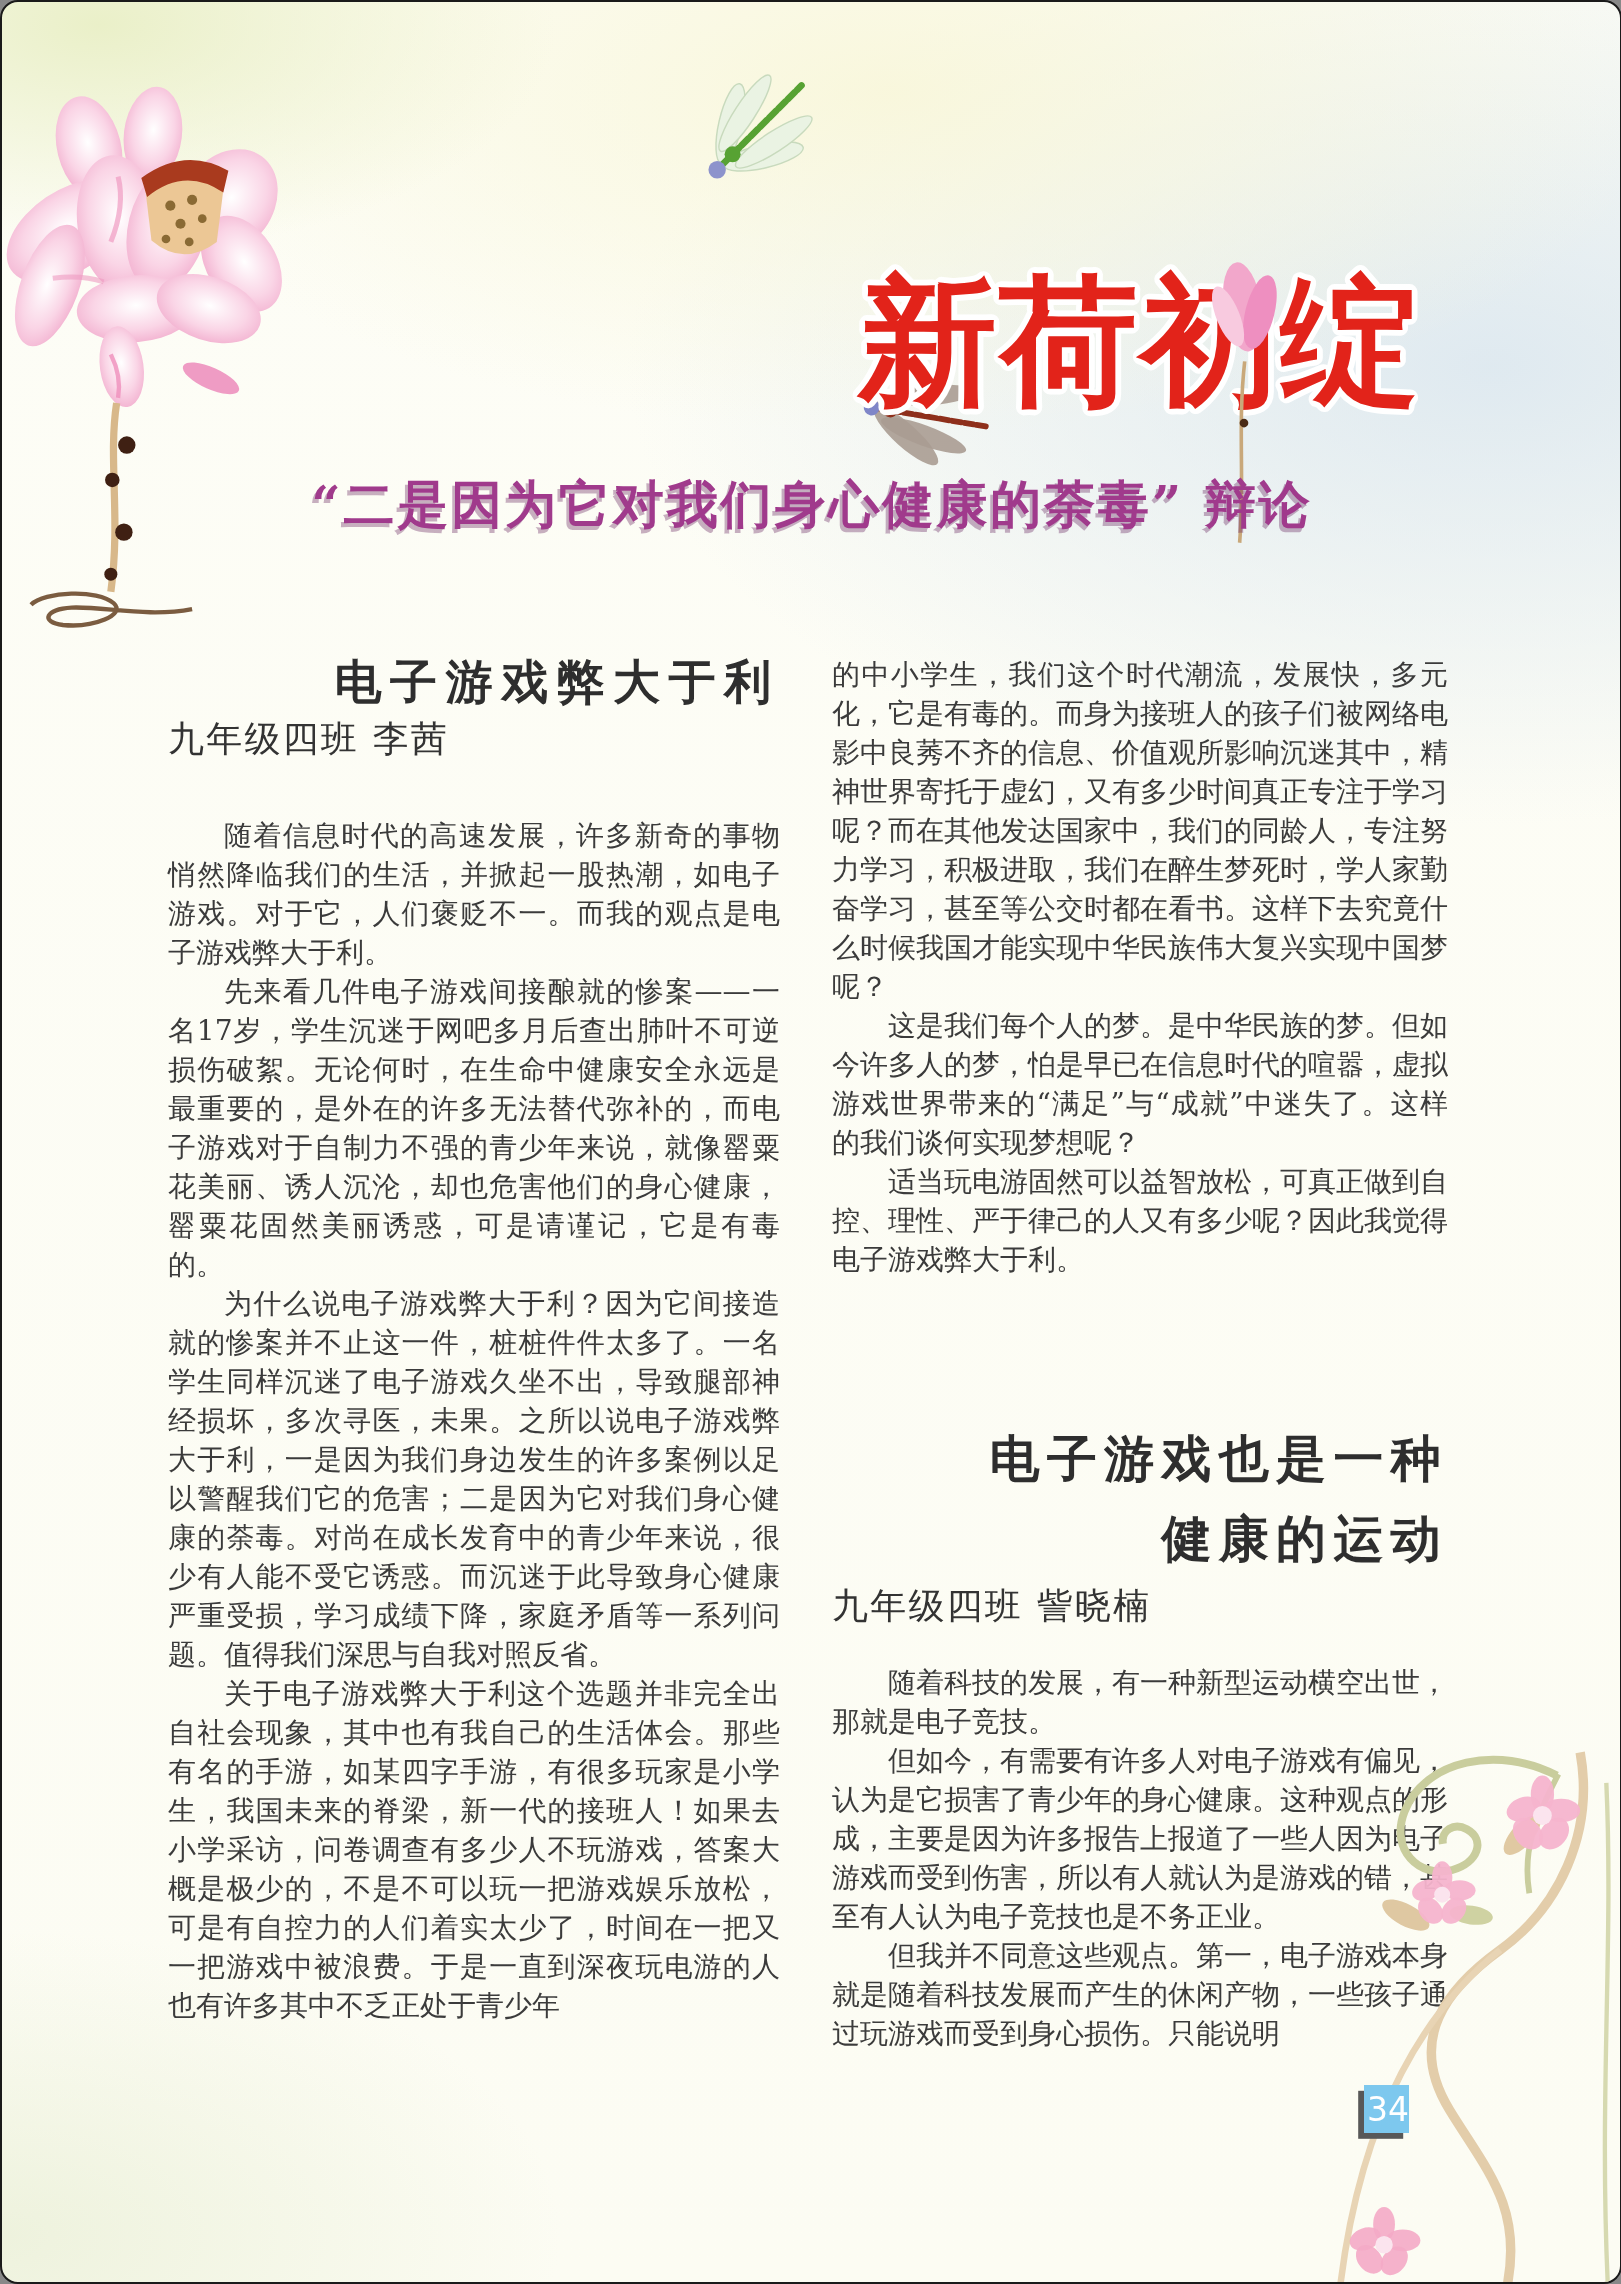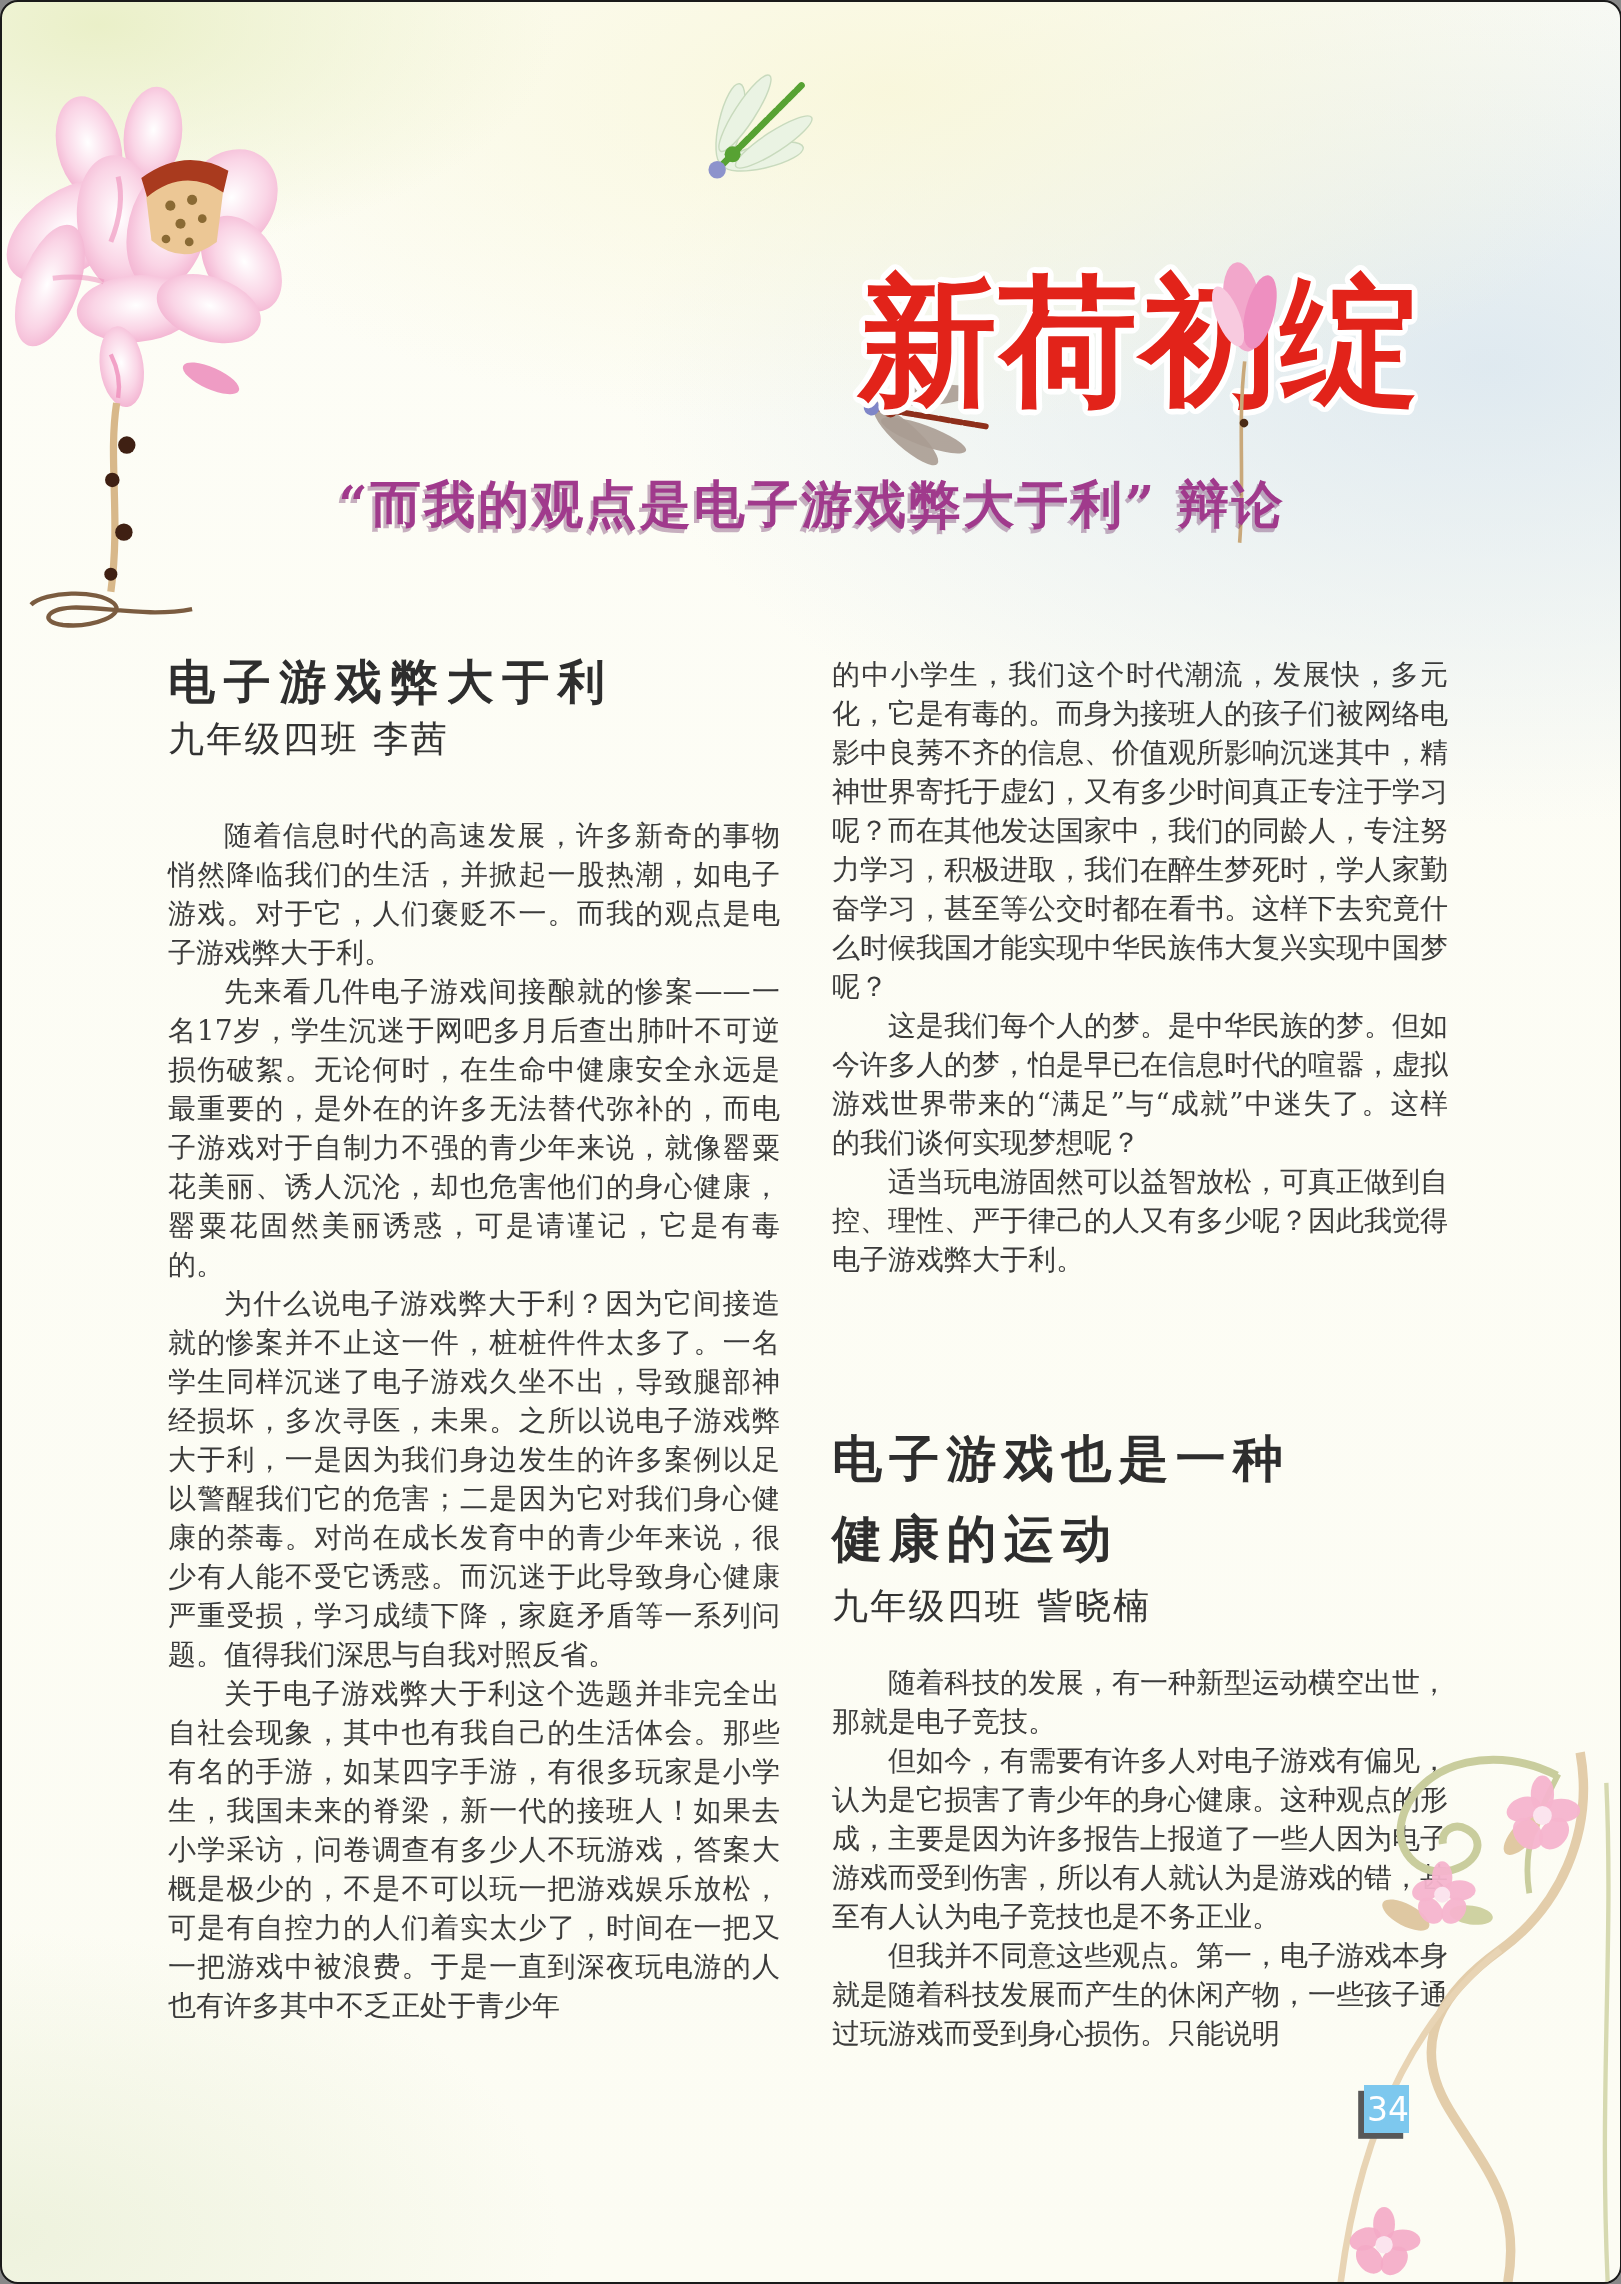--- a/index.html
+++ b/index.html
@@ -37,21 +37,21 @@
     color:#a03a8c;
     letter-spacing:2.9px;
     text-shadow:-2.9px 3.6px 0 rgba(96,28,88,0.35);
     font-family:"DejaVu Serif", serif;
     white-space:nowrap;
   }
   .col { position:absolute; font-size:28px; line-height:39px; }
   .col-left  { left:166px;  top:653px; width:612px; }
   .col-right { left:830px; top:653px; width:616px; }
   .essay-title {
-    text-align:left; font-size:47px; font-weight:bold; color:#2e2e2e;
+    text-align:right; font-size:47px; font-weight:bold; color:#2e2e2e;
     letter-spacing:8.7px; line-height:54px; margin:0;
   }
   .essay-byline {
     font-size:36px; color:#333;
     letter-spacing:2.2px; margin:13px 0 0 0; line-height:33px;
   }
   .paras { margin-top:61px; }
   .para { margin:0; text-indent:2em; text-align:justify; }
   .para.noindent { text-indent:0; }
   .essay2 { margin-top:140px; }
@@ -148,21 +148,21 @@
     <text x="440" y="210" text-anchor="middle" class="masthead-text">新荷初绽</text>
     <g>
       <path d="M 585 170 C 575 260 585 330 578 420" stroke="#c9a87a" stroke-width="5" fill="none"></path>
       <ellipse cx="582" cy="95" rx="26" ry="62" fill="#f2a7cb" transform="rotate(-8 582 95)"></ellipse>
       <ellipse cx="606" cy="102" rx="20" ry="52" fill="#ee8fc0" transform="rotate(14 606 102)"></ellipse>
       <ellipse cx="562" cy="108" rx="16" ry="44" fill="#f8cadf" transform="rotate(-22 562 108)"></ellipse>
       <circle cx="584" cy="255" r="6" fill="#4a2b16"></circle>
     </g>
   </svg>
 
-  <div class="subtitle">“而我的观点是电子游戏弊大于利” 辩论</div>
+  <div class="subtitle">“二是因为它对我们身心健康的荼毒” 辩论</div>
 
   <div class="col col-left">
     <h2 class="essay-title">电子游戏弊大于利</h2>
     <div class="essay-byline">九年级四班  李茜</div>
     <div class="paras">
         <p class="para">随着信息时代的高速发展，许多新奇的事物悄然降临我们的生活，并掀起一股热潮，如电子游戏。对于它，人们褒贬不一。而我的观点是电子游戏弊大于利。</p>
         <p class="para">先来看几件电子游戏间接酿就的惨案——一名17岁，学生沉迷于网吧多月后查出肺叶不可逆损伤破絮。无论何时，在生命中健康安全永远是最重要的，是外在的许多无法替代弥补的，而电子游戏对于自制力不强的青少年来说，就像罂粟花美丽、诱人沉沦，却也危害他们的身心健康，罂粟花固然美丽诱惑，可是请谨记，它是有毒的。</p>
         <p class="para">为什么说电子游戏弊大于利？因为它间接造就的惨案并不止这一件，桩桩件件太多了。一名学生同样沉迷了电子游戏久坐不出，导致腿部神经损坏，多次寻医，未果。之所以说电子游戏弊大于利，一是因为我们身边发生的许多案例以足以警醒我们它的危害；二是因为它对我们身心健康的荼毒。对尚在成长发育中的青少年来说，很少有人能不受它诱惑。而沉迷于此导致身心健康严重受损，学习成绩下降，家庭矛盾等一系列问题。值得我们深思与自我对照反省。</p>
         <p class="para">关于电子游戏弊大于利这个选题并非完全出自社会现象，其中也有我自己的生活体会。那些有名的手游，如某四字手游，有很多玩家是小学生，我国未来的脊梁，新一代的接班人！如果去小学采访，问卷调查有多少人不玩游戏，答案大概是极少的，不是不可以玩一把游戏娱乐放松，可是有自控力的人们着实太少了，时间在一把又一把游戏中被浪费。于是一直到深夜玩电游的人也有许多其中不乏正处于青少年</p>
       </div>

